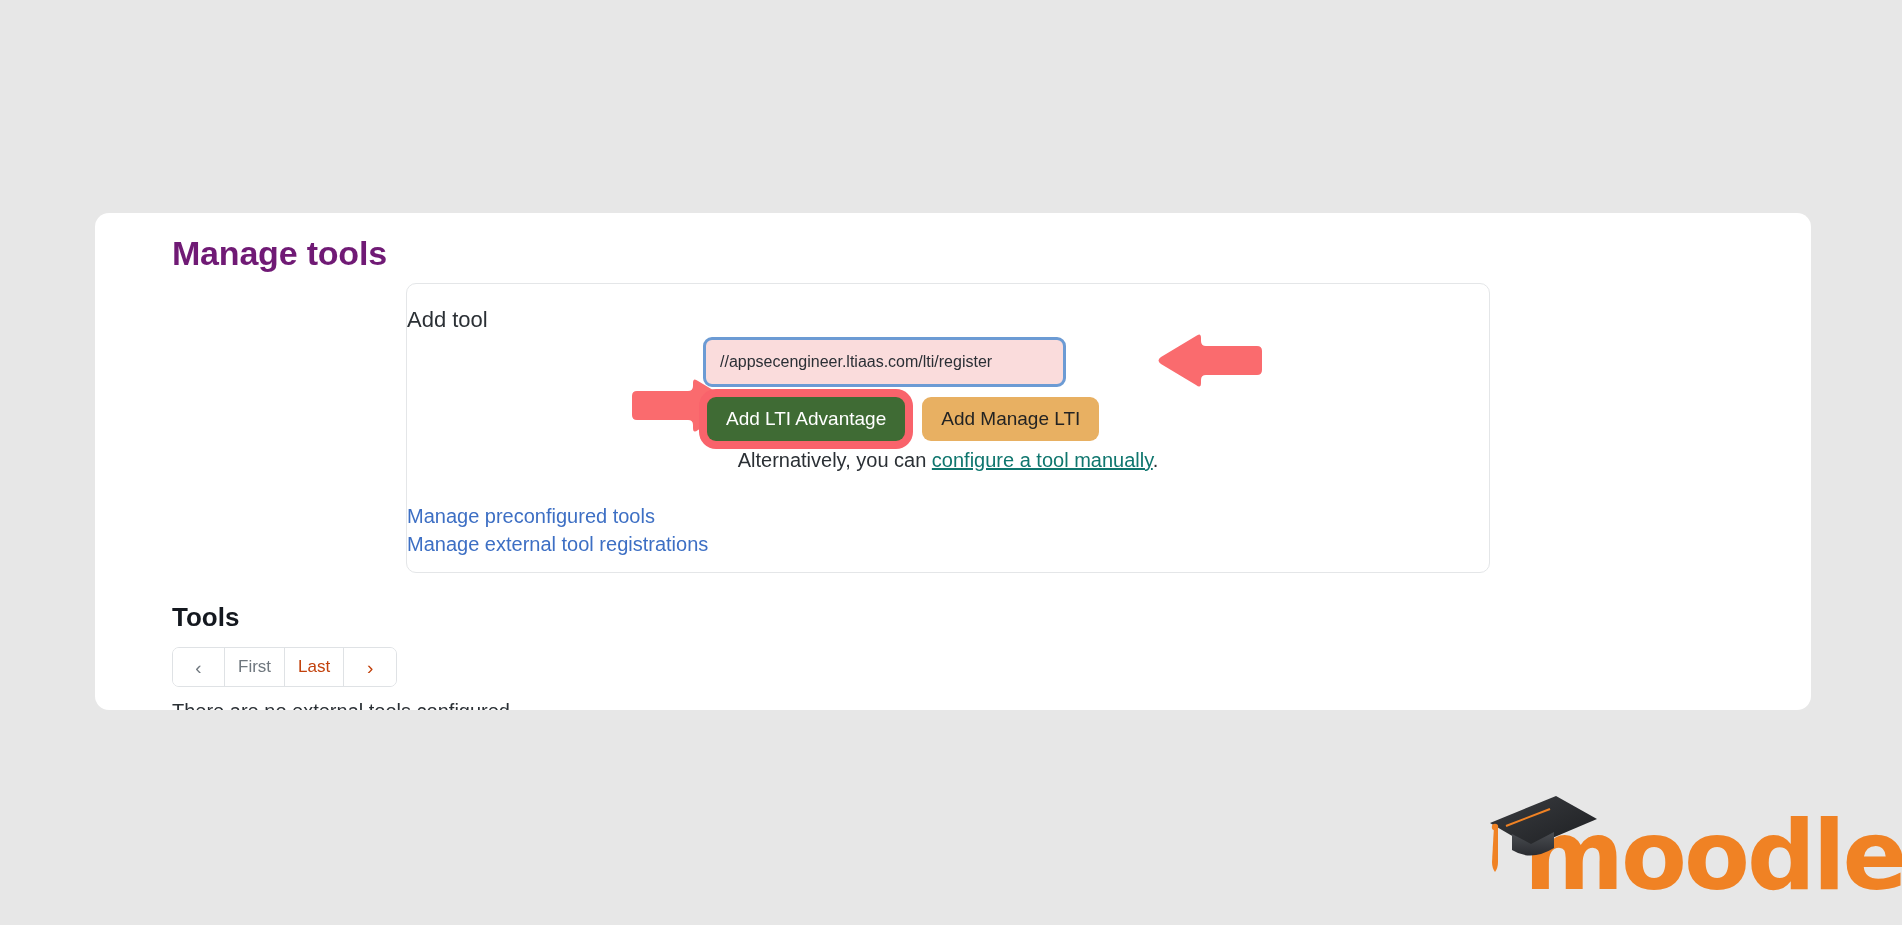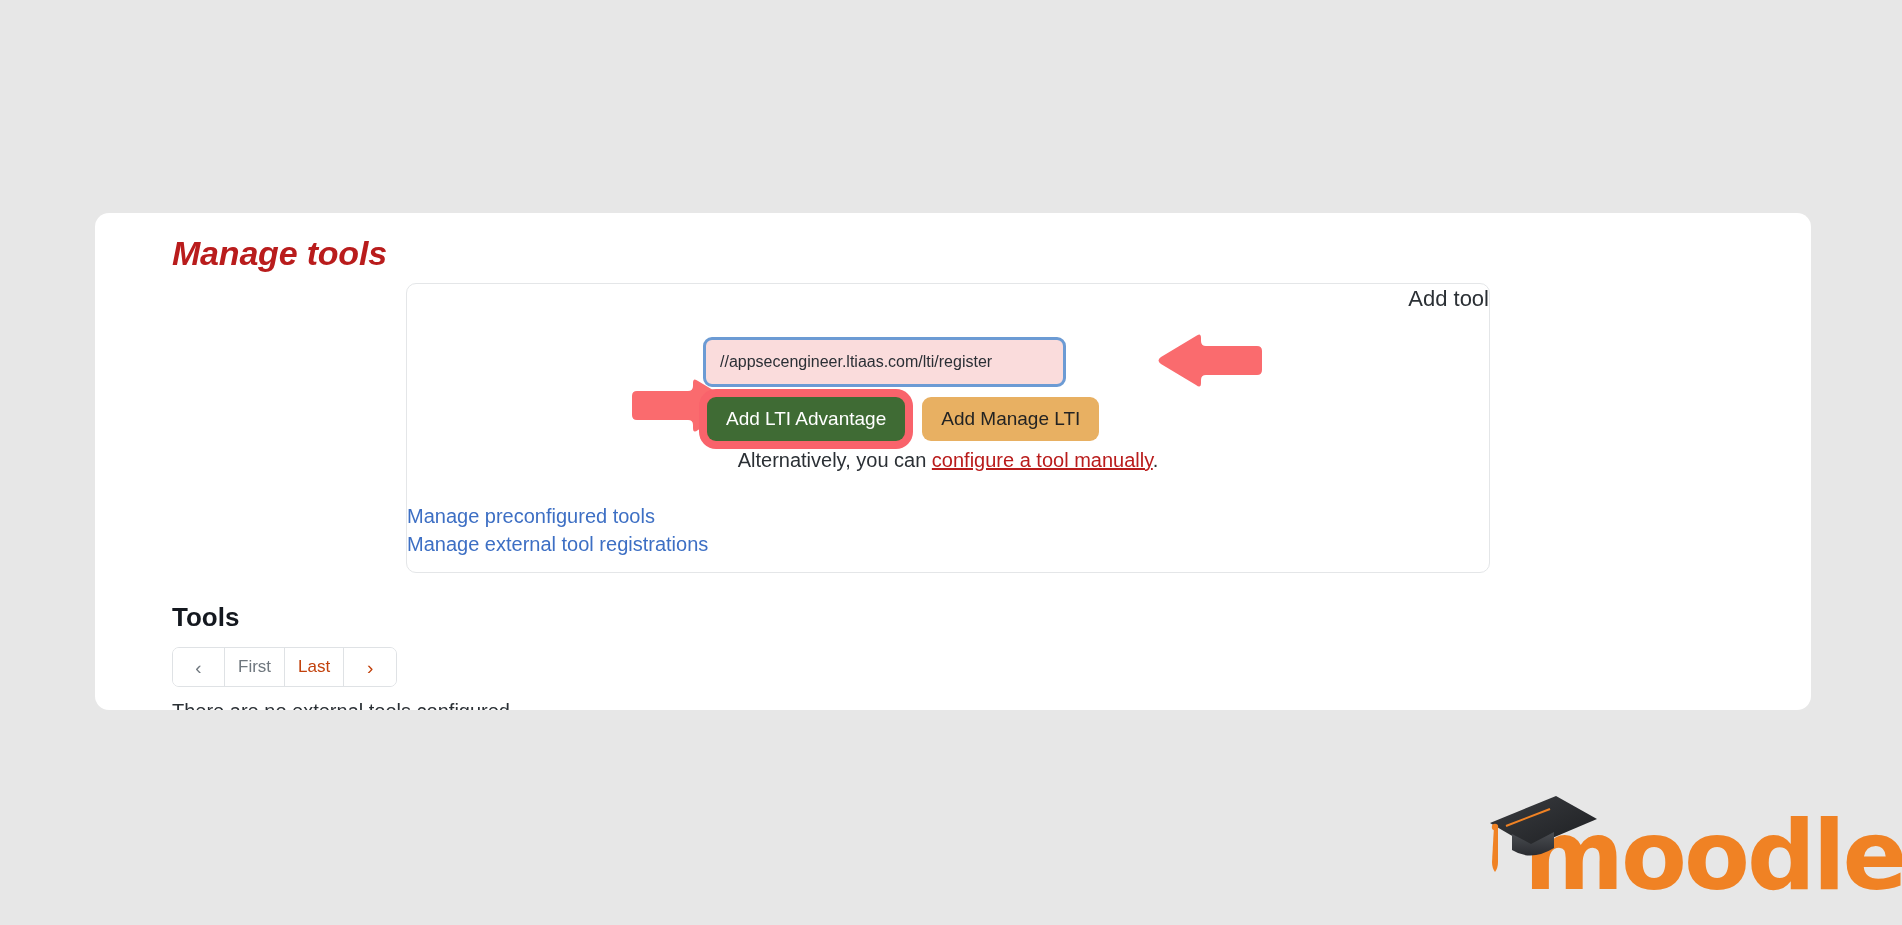--- a/index.html
+++ b/index.html
@@ -27,42 +27,41 @@
     border-radius: 14px;
     overflow: hidden;
   }
 
   #page-title {
     position: absolute;
     left: 77px;
     top: 21px;
     font-size: 34px;
     font-weight: bold;
-    color: #b91c1c;
+    color: #701a75;
     letter-spacing: -0.2px;
-    font-style: italic;
   }
 
   
   #add-tool-panel {
     position: absolute;
     left: 311px;
     top: 70px;
     width: 1084px;
     height: 290px;
     background: #ffffff;
     border: 1px solid #e4e6e8;
     border-radius: 10px;
   }
 
   #add-tool-heading {
-    text-align: right;
+    text-align: left;
     font-size: 22px;
     color: #2b3035;
-    margin-top: 2px;
+    margin-top: 23px;
     font-weight: 400;
   }
 
   
   #url-input-wrap {
     position: absolute;
     left: 296px;
     top: 53px;
     width: 363px;
     height: 50px;
@@ -115,21 +114,21 @@
   
   #alt-text {
     position: absolute;
     left: 0;
     right: 0;
     top: 165px;
     text-align: center;
     font-size: 20px;
     color: #2b3035;
   }
-  #alt-text .lnk { color: #b91c1c; }
+  #alt-text .lnk { color: #0f766e; }
 
   
   #manage-links {
     position: absolute;
     left: 0;
     right: 0;
     top: 218px;
     text-align: left;
   }
   #manage-links a {

